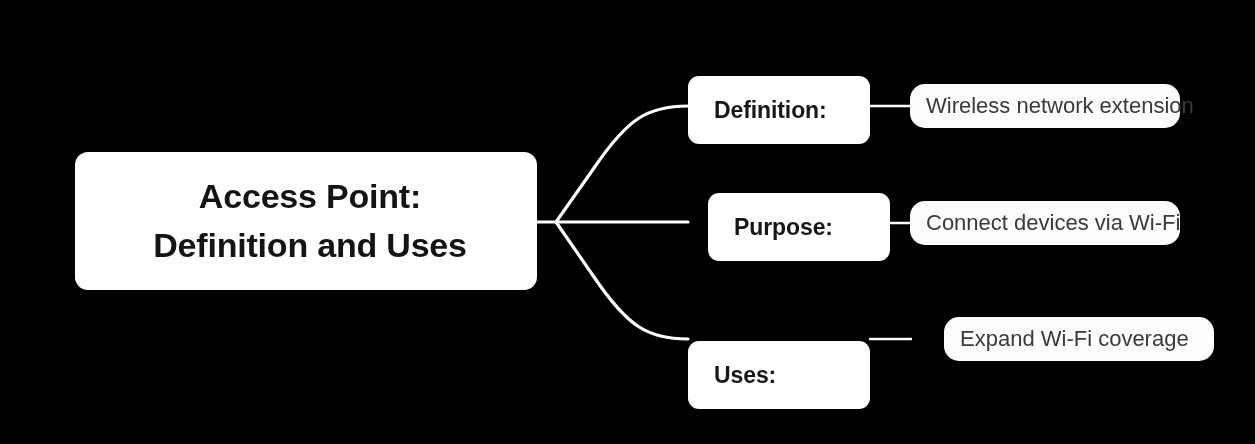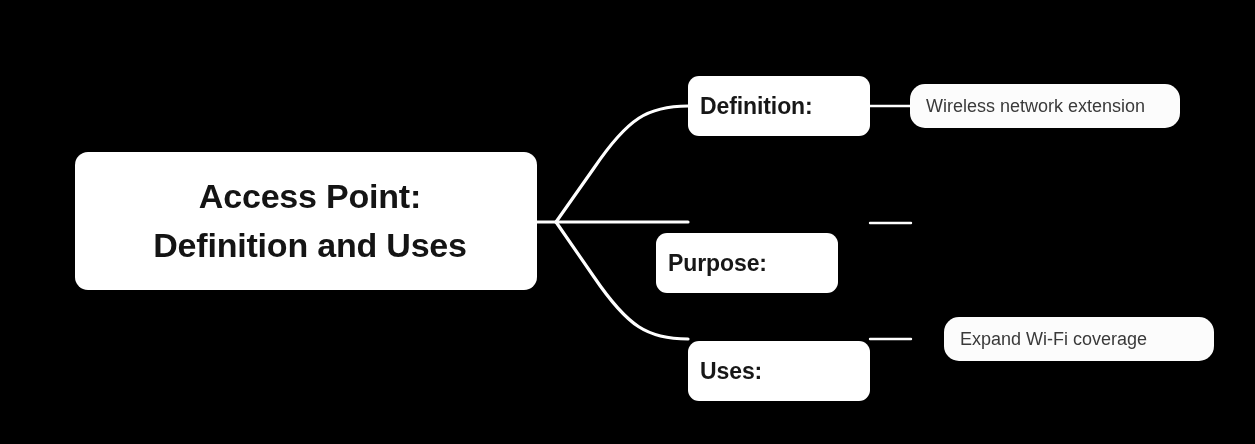--- a/index.html
+++ b/index.html
@@ -49,47 +49,47 @@
     color: #141414;
     font-size: 34px;
     font-weight: 700;
     line-height: 1.45;
     letter-spacing: -0.2px;
     white-space: pre-line;
   }
   
   .branch-node {
     width: 182px;
-    height: 60px;
+    height: 68px;
     border-radius: 11px;
-    padding-left: 12px;
+    padding-left: 26px;
   }
   .branch-node .branch-label {
     color: #171717;
     font-size: 23px;
     font-weight: 700;
     letter-spacing: -0.1px;
   }
   
   .leaf-node {
     width: 270px;
     height: 44px;
     border-radius: 15px;
     padding-left: 16px;
     background: #fcfcfc;
   }
   .leaf-node .leaf-label {
     color: #3a3a3a;
-    font-size: 18px;
+    font-size: 22px;
     font-weight: 400;
     letter-spacing: 0px;
     white-space: nowrap;
   }
   #branch-0 { left: 688px; top: 76px; }
-  #branch-1 { left: 656px; top: 193px; margin-top: 40px; }
+  #branch-1 { left: 708px; top: 193px; }
   #branch-2 { left: 688px; top: 309px; margin-top: 32px; }
   #leaf-0 { left: 910px; top: 84px; }
   #leaf-1 { left: 910px; top: 201px; }
   #leaf-2 { left: 944px; top: 317px; }
 </style>
 </head>
 <body>
 
 <div id="canvas">
 
@@ -119,17 +119,20 @@
   <div class="node branch-node" id="branch-1">
     <span class="branch-label">Purpose:</span>
   </div>
   <div class="node branch-node" id="branch-2">
     <span class="branch-label">Uses:</span>
   </div>
 
   <div class="node leaf-node" id="leaf-0">
     <span class="leaf-label">Wireless network extension</span>
   </div>
+  <div class="node leaf-node" id="leaf-1">
+    <span class="leaf-label">Connect devices via Wi-Fi</span>
+  </div>
   <div class="node leaf-node" id="leaf-2">
     <span class="leaf-label">Expand Wi-Fi coverage</span>
   </div>
 
 </div>
 
 </body></html>

